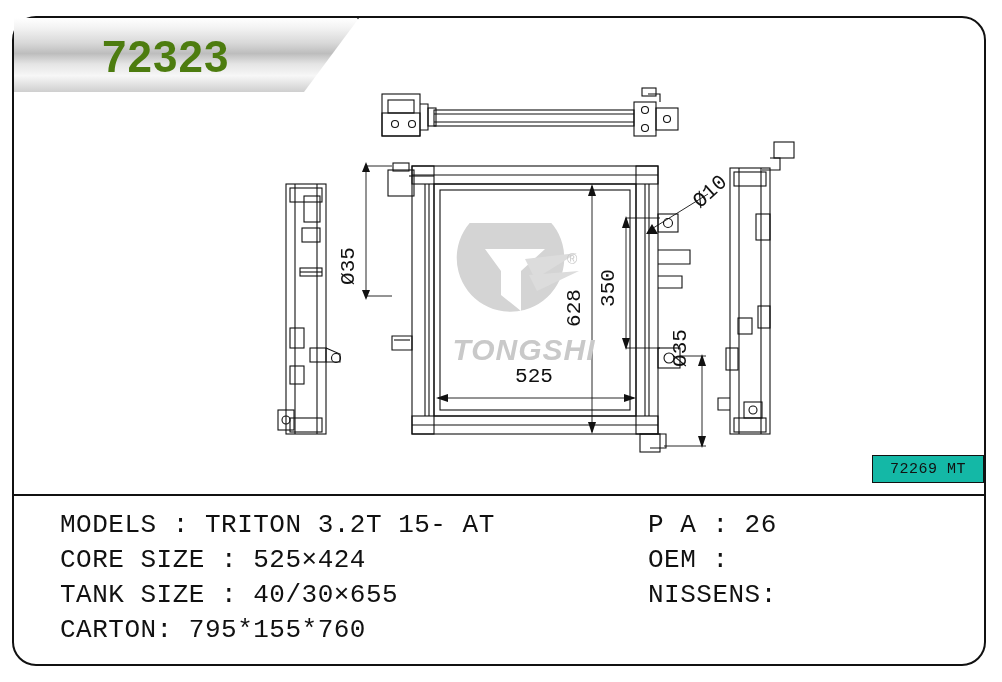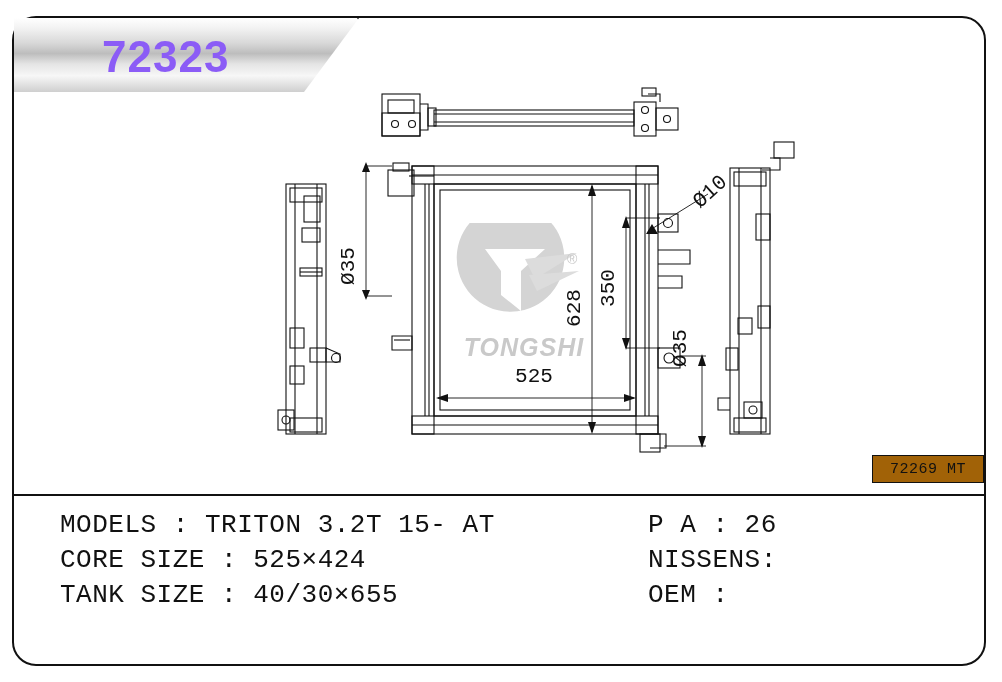--- a/index.html
+++ b/index.html
@@ -63,21 +63,21 @@
     background: #111;
     transform: skewX(36deg);
     transform-origin: top;
   }
   .pn-text {
     position: absolute;
     left: 88px;
     top: 14px;
     font-size: 44px;
     font-weight: bold;
-    color: #8b5cf6;
+    color: #4d7c0f;
     letter-spacing: 1px;
     font-family: "Liberation Sans", sans-serif;
   }
   
   .drawing {
     position: absolute;
     left: 14px;
     top: 18px;
     width: 970px;
     height: 470px;
@@ -95,21 +95,21 @@
     width: 170px;
     height: 145px;
     pointer-events: none;
   }
   .wm-text {
     position: absolute;
     left: 0;
     top: 110px;
     width: 170px;
     text-align: center;
-    font-size: 25px;
+    font-size: 30px;
     font-weight: bold;
     font-style: italic;
     color: #c9c9c9;
     letter-spacing: 1px;
   }
   .wm-reg {
     position: absolute;
     left: 128px;
     top: 28px;
     font-size: 14px;
@@ -124,21 +124,21 @@
     height: 28px;
     border: 1.6px solid #111;
     box-sizing: border-box;
     display: flex;
     align-items: center;
     justify-content: center;
     font-size: 15px;
     letter-spacing: 0.5px;
     color: #111;
     font-family: "Liberation Mono", monospace;
-    background: #a16207;
+    background: #14b8a6;
   }
   
   .hr {
     position: absolute;
     left: 12px;
     top: 494px;
     width: 974px;
     height: 0;
     border-top: 2px solid #111;
   }
@@ -341,21 +341,22 @@
 
   <div class="code-box">72269 MT</div>
 
   <div class="hr"></div>
 
   <div class="specs">
     <div class="spec-col-left">
       <div class="spec-row">MODELS : TRITON 3.2T 15- AT</div>
       <div class="spec-row">CORE SIZE : 525×424</div>
       <div class="spec-row">TANK SIZE : 40/30×655</div>
+      <div class="spec-row">CARTON: 795*155*760</div>
     </div>
     <div class="spec-col-right">
       <div class="spec-row">P A : 26</div>
+      <div class="spec-row">OEM :</div>
       <div class="spec-row">NISSENS:</div>
-      <div class="spec-row">OEM :</div>
     </div>
   </div>
 
 </div>
 
 </body></html>

